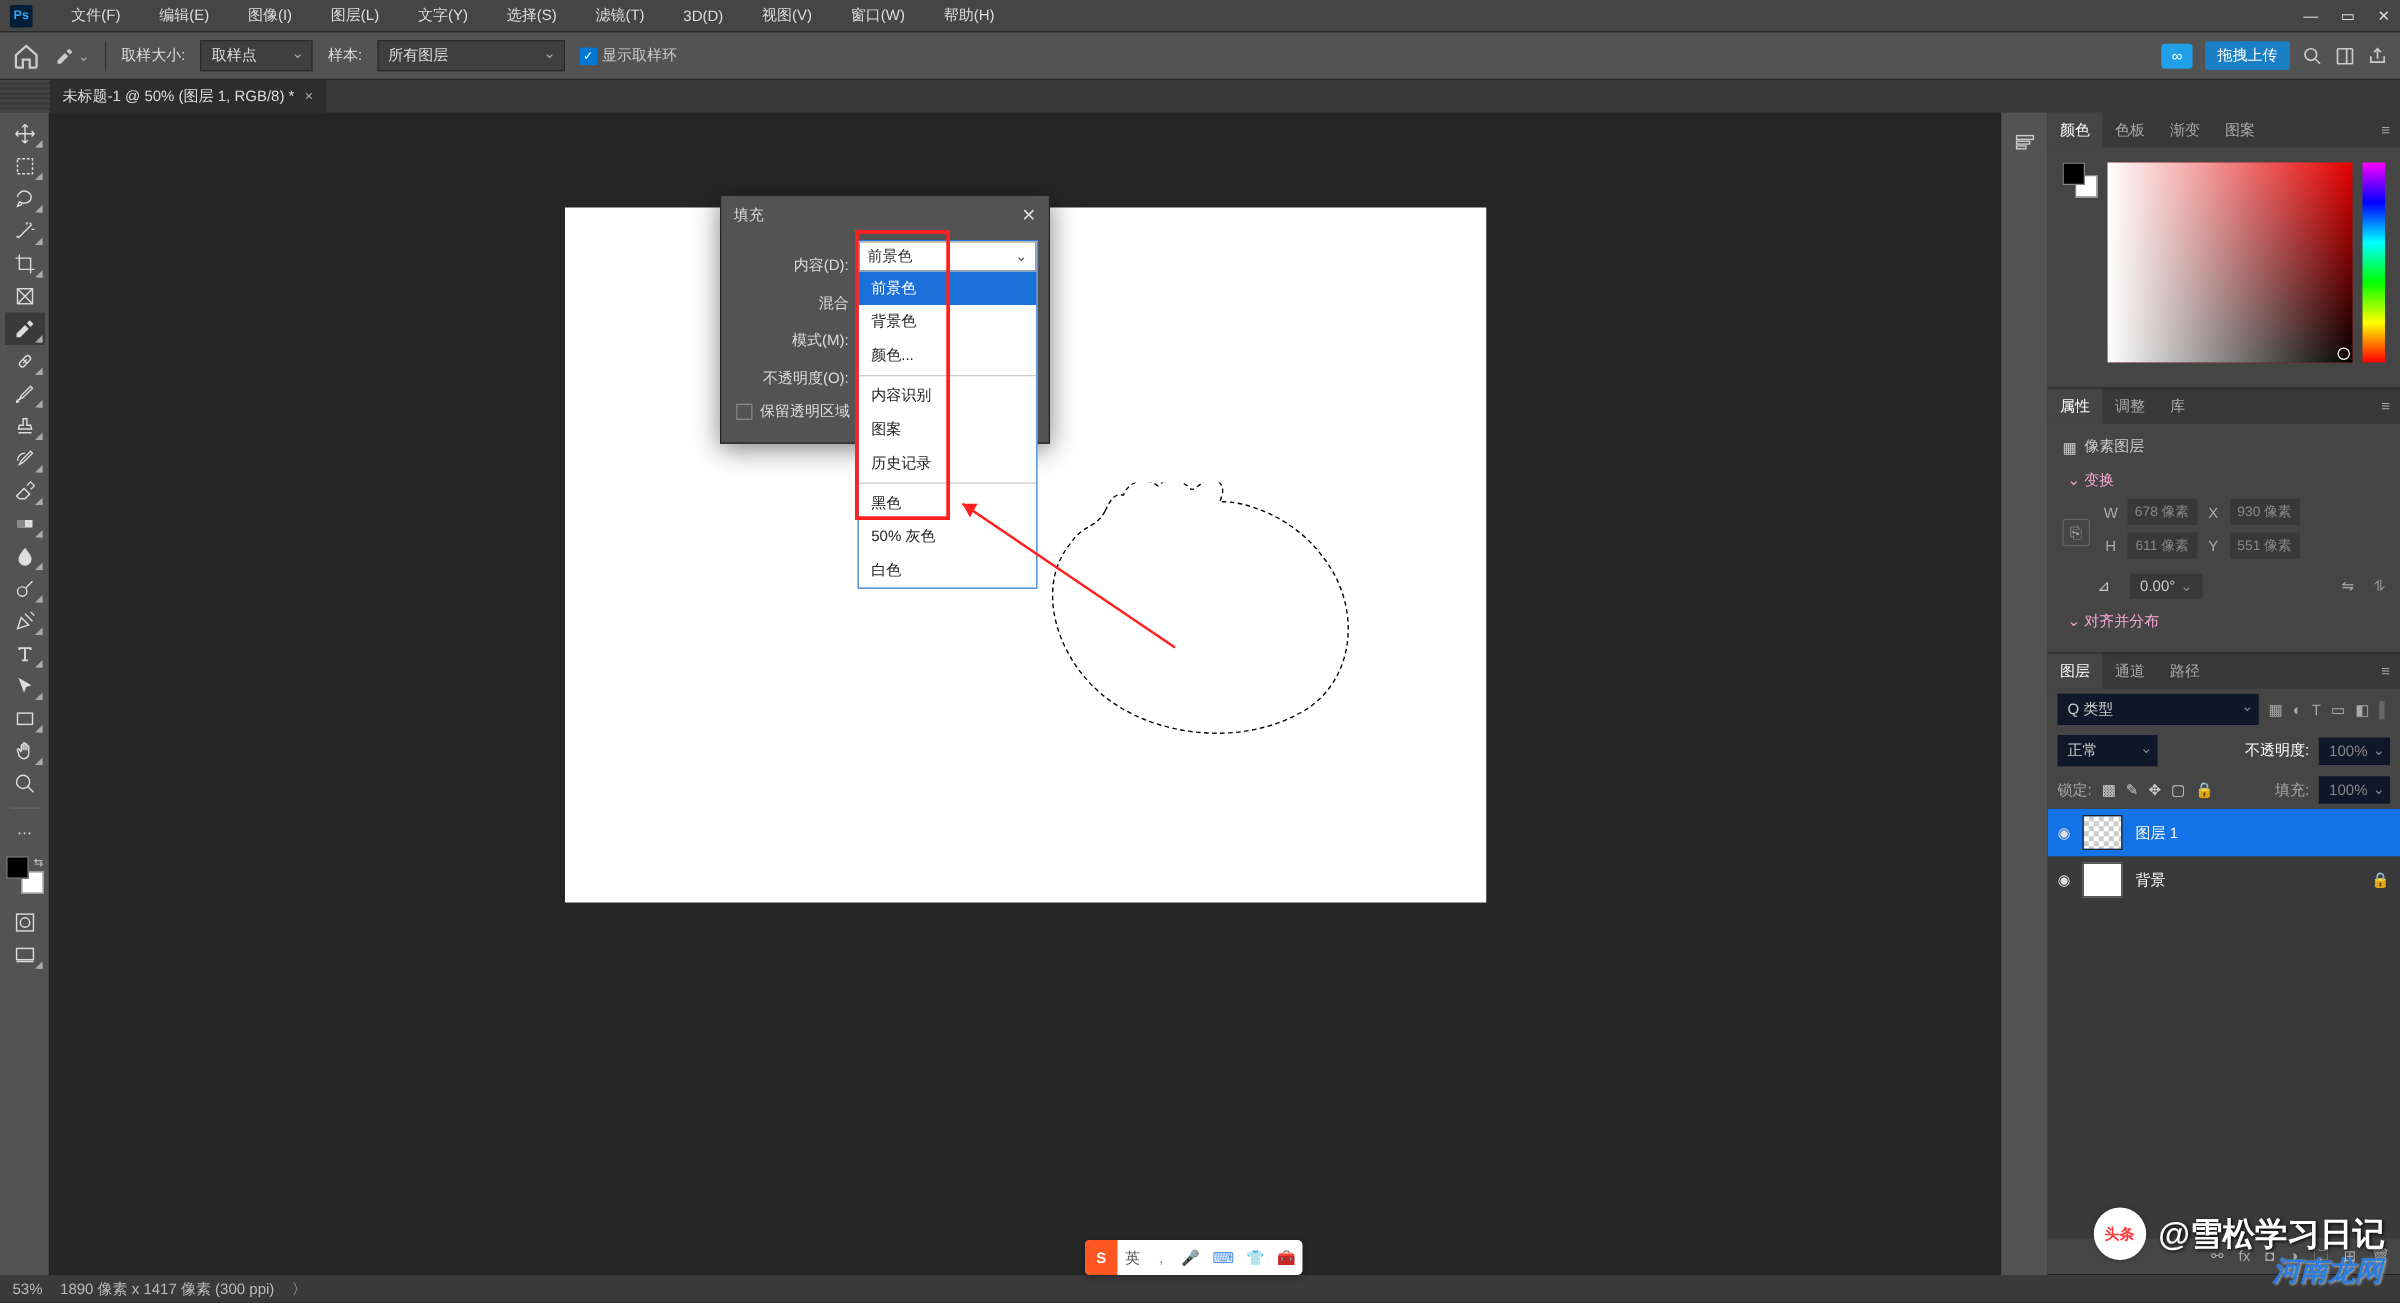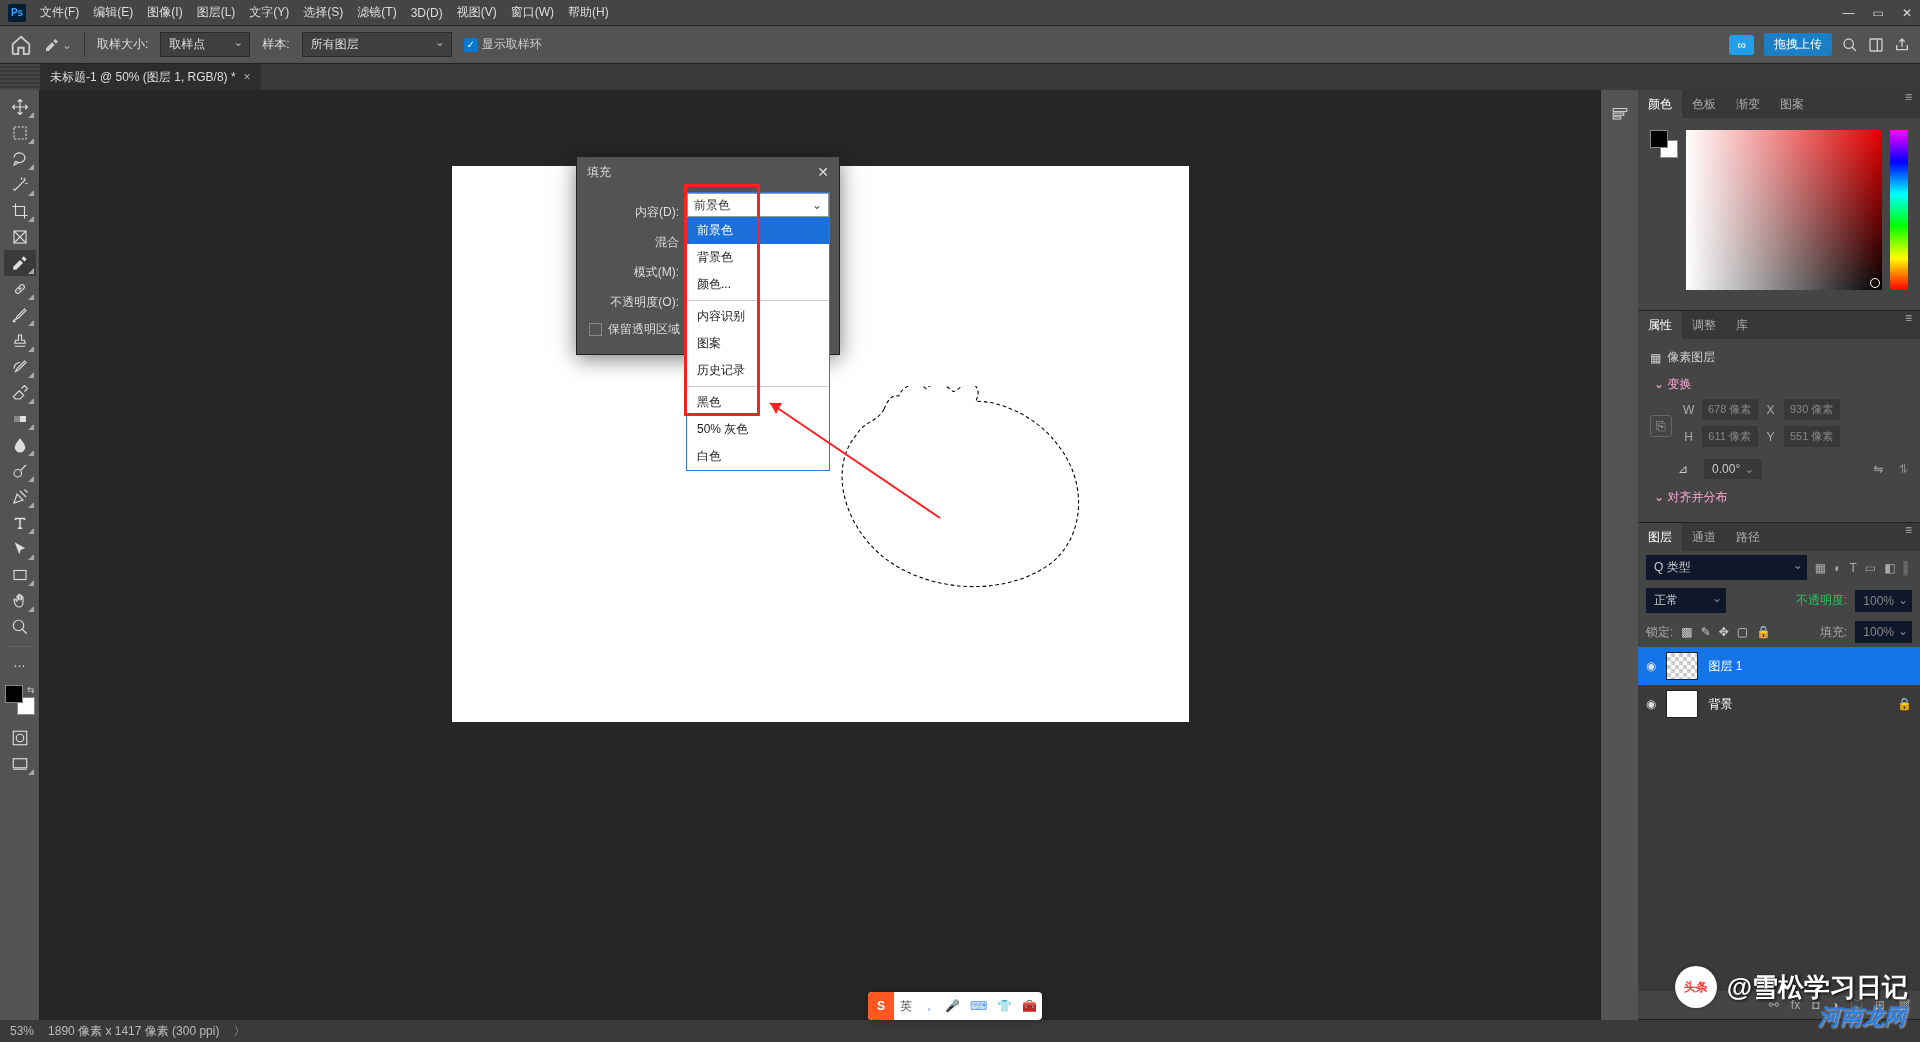--- a/index.html
+++ b/index.html
@@ -1,18 +1,18 @@
 <!DOCTYPE html>
 <html><head>
 <meta charset="utf-8">
 <style>
 *{margin:0;padding:0;box-sizing:border-box;font-family:"Microsoft YaHei",sans-serif;font-size:12px;user-select:none}
 body{background:#323232;color:#ccc;width:1920px;height:1042px;overflow:hidden;position:relative}
 
-.menubar{height:26px;background:#454545;display:flex;align-items:center;padding:0 8px;gap:14px;border-bottom:1px solid #222}
+.menubar{height:26px;background:#454545;display:flex;align-items:center;padding:0 8px;gap:31px;border-bottom:1px solid #222}
 .ps-logo{width:18px;height:18px;background:#001e36;color:#31a8ff;font-weight:bold;font-size:10px;display:flex;align-items:center;justify-content:center;border-radius:2px}
 .menubar span{color:#ddd;font-size:12px}
 .win-controls{margin-left:auto;display:flex;gap:18px;color:#aaa}
 
 .optbar{height:38px;background:#535353;display:flex;align-items:center;padding:0 10px;gap:12px;border-bottom:1px solid #222}
 .home-ic{width:22px;height:22px;display:flex;align-items:center;justify-content:center;color:#ccc}
 .eyedrop-ic{width:28px;height:22px;display:flex;align-items:center;justify-content:center}
 .opt-label{color:#ddd}
 .opt-sel{background:#3f3f3f;border:1px solid #2a2a2a;padding:3px 28px 3px 8px;color:#ddd;position:relative;min-width:90px}
 .opt-sel::after{content:"⌄";position:absolute;right:6px;top:2px;color:#aaa}
@@ -39,21 +39,21 @@
 .sw-mini{position:absolute;top:0;right:0;font-size:9px;color:#ccc}
 
 .canvaswrap{flex:1;background:#262626;position:relative;display:flex;align-items:flex-start;justify-content:center;padding-top:76px}
 .canvas{width:737px;height:556px;background:#fff;position:relative}
 .sel-path{position:absolute;left:370px;top:220px;width:280px;height:220px}
 
 .rstrip{width:38px;background:#535353;border-left:1px solid #222;display:flex;flex-direction:column;align-items:center;padding-top:10px}
 
 .rpanels{width:282px;background:#454545;display:flex;flex-direction:column}
 .panel{border-bottom:1px solid #222}
-.panel-tabs{display:flex;background:#383838;height:28px;align-items:flex-start}
+.panel-tabs{display:flex;background:#383838;height:28px;align-items:center}
 .ptab{padding:0 10px;height:28px;display:flex;align-items:center;color:#aaa}
 .ptab.active{background:#454545;color:#fff}
 .colorpanel{height:192px;position:relative;display:flex;padding:12px;gap:8px}
 .cp-swatches{position:relative;width:28px;height:28px}
 .cp-field{flex:1;height:160px;background:linear-gradient(to right,#fff,rgba(255,255,255,0)),linear-gradient(to top,#000,rgba(0,0,0,0)),linear-gradient(#e60000,#e60000);position:relative;cursor:crosshair}
 .cp-hue{width:18px;height:160px;background:linear-gradient(to bottom,#ff00ff,#0000ff,#00ffff,#00ff00,#ffff00,#ff0000)}
 
 .proppanel{padding:10px 12px;color:#ccc}
 .prow{display:flex;align-items:center;gap:6px;margin-bottom:6px}
 .prop-sec{color:#f9a8d4;margin:10px 4px 6px}
@@ -432,21 +432,21 @@
           <span>▦</span>
           <span>◐</span>
           <span>T</span>
           <span>▭</span>
           <span>◧</span>
           <span style="color:#666">▌</span>
         </div>
       </div>
       <div class="lrow">
         <div class="lsel">正常</div>
-        <span style="margin-left:auto;color:#22c55e">不透明度:</span>
+        <span style="margin-left:auto;color:#ffffff">不透明度:</span>
         <div class="lsel" style="min-width:54px;color:#888">100%</div>
       </div>
       <div class="lrow">
         <span style="color:#aaa">锁定:</span>
         <span>▩</span>
         <span>✎</span>
         <span>✥</span>
         <span>▢</span>
         <span>🔒</span>
         <span style="margin-left:auto;color:#aaa">填充:</span>

